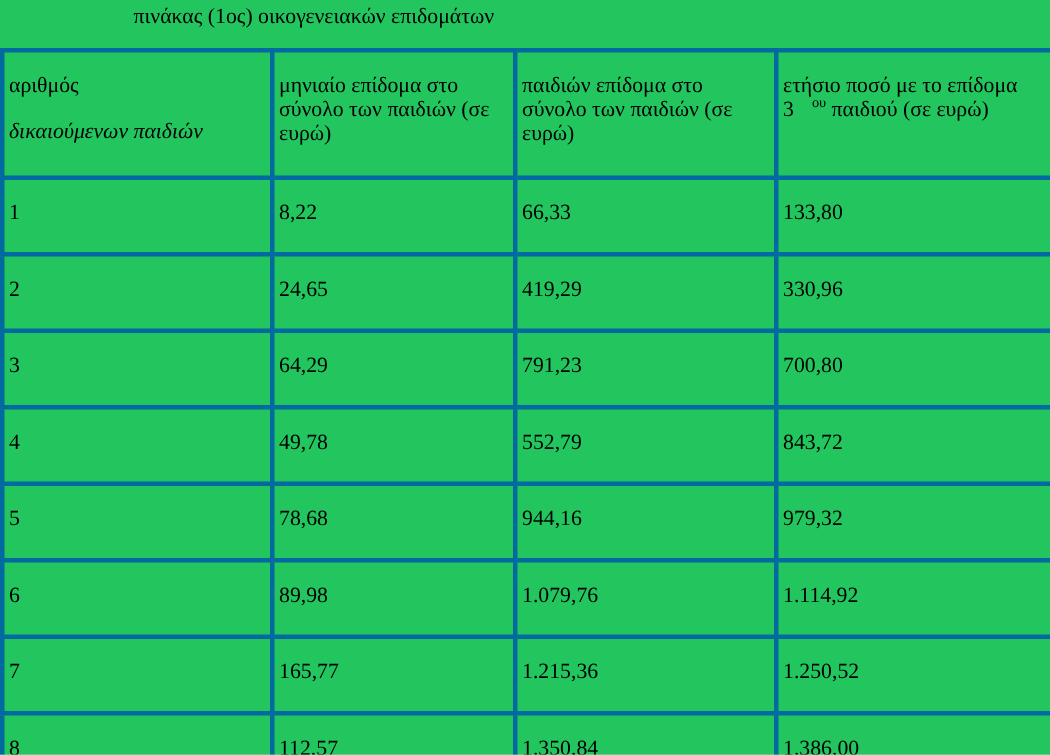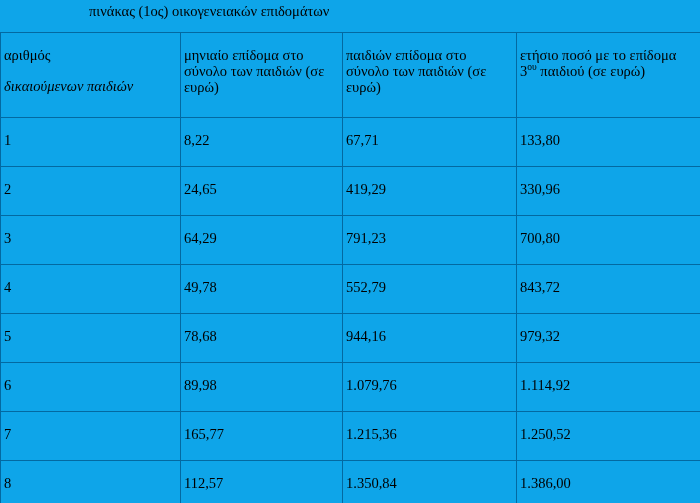--- a/index.html
+++ b/index.html
@@ -1,55 +1,56 @@
 <!DOCTYPE html>
 <html><head>
 <meta charset="utf-8">
 <style>
   html, body { margin: 0; padding: 0; }
   .page {
     position: relative;
     width: 700px;
     height: 503px;
     overflow: hidden;
-    background: #0ea5e9;
+    background: #22c55e;
     color: #000000;
     font-family: "Liberation Serif", "DejaVu Serif", serif;
   }
   .title {
     position: absolute;
     top: 3px;
     left: 89px;
     font-size: 14.5px;
     line-height: 17px;
     white-space: nowrap;
   }
   table.allowance {
     position: absolute;
     top: 32px;
     left: 0;
     border-collapse: collapse;
     table-layout: fixed;
     width: 717px;
   }
   table.allowance td {
-    border: 1px solid #0369a1;
+    border: 3px solid #0369a1;
     vertical-align: top;
     padding: 14px 4px 18px 3px;
     font-size: 14.5px;
     line-height: 16px;
     overflow: hidden;
   }
   tr.header-row { height: 85px; }
   tr.data-row { height: 48px; }
   .para-gap { margin-top: 15px; font-style: italic; }
   sup.ord {
     font-size: 9.5px;
     line-height: 0;
     vertical-align: super;
+    margin-left: 12px;
   }
 </style>
 </head>
 <body>
 
 <div class="page">
 
   <div class="title">πινάκας (1ος) οικογενειακών επιδομάτων</div>
 
   <table class="allowance">
@@ -77,21 +78,21 @@
         </td>
         <td>
           <div>ετήσιο ποσό με το επίδομα</div>
           <div><span>3</span><sup class="ord">ου</sup><span> παιδιού (σε ευρώ)</span></div>
         </td>
       </tr>
 
       <tr class="data-row">
         <td>1</td>
         <td>8,22</td>
-        <td>67,71</td>
+        <td>66,33</td>
         <td>133,80</td>
       </tr>
       <tr class="data-row">
         <td>2</td>
         <td>24,65</td>
         <td>419,29</td>
         <td>330,96</td>
       </tr>
       <tr class="data-row">
         <td>3</td>

